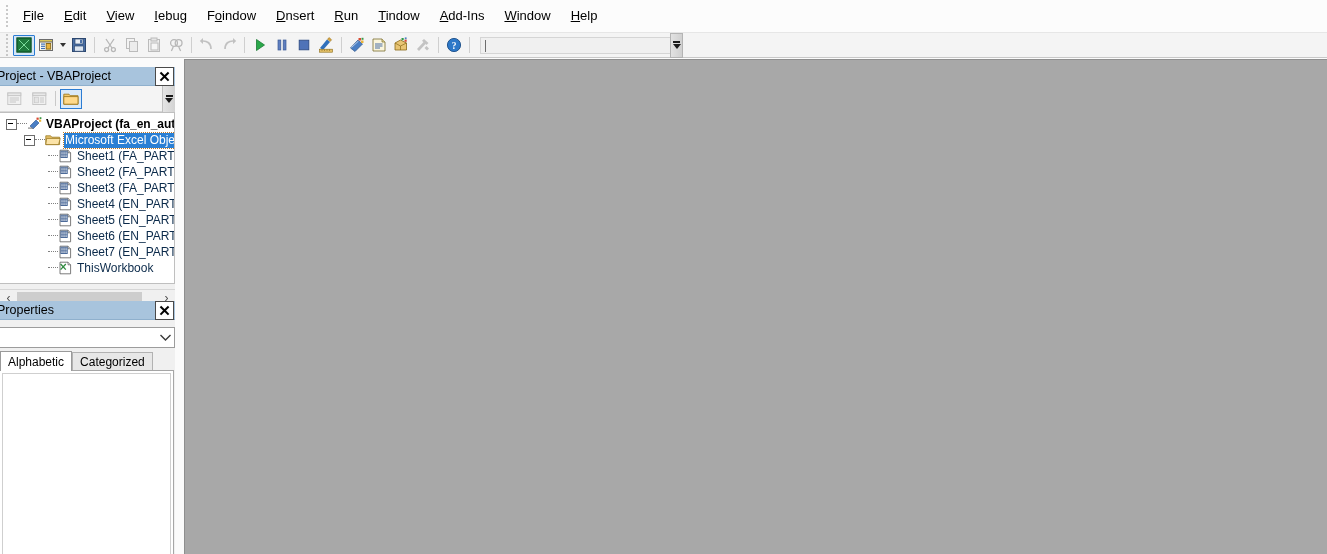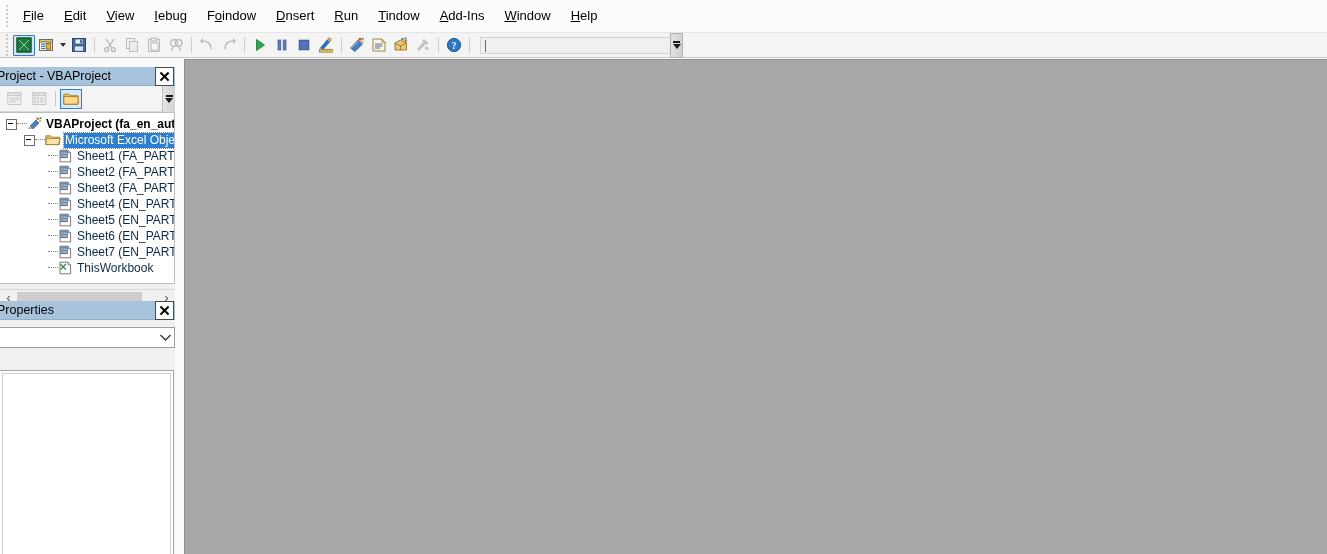--- a/index.html
+++ b/index.html
@@ -774,19 +774,27 @@
     </div>
 
     <div class="props-combo">
       <span class="combo-chev">
         <svg width="13" height="9" viewBox="0 0 13 9">
             <path d="M1.5 2 L6.5 7 L11.5 2" fill="none" stroke="#3a3a3a" stroke-width="1.4"></path>
           </svg>
       </span>
     </div>
 
+    <div class="props-tabs">
+      <div class="ptab active">
+        <span>Alphabetic</span>
+      </div>
+      <div class="ptab">
+        <span>Categorized</span>
+      </div>
+    </div>
 
     <div class="props-list">
       <div class="inner"></div>
     </div>
   </div>
 
 </div>
 
 </body></html>

